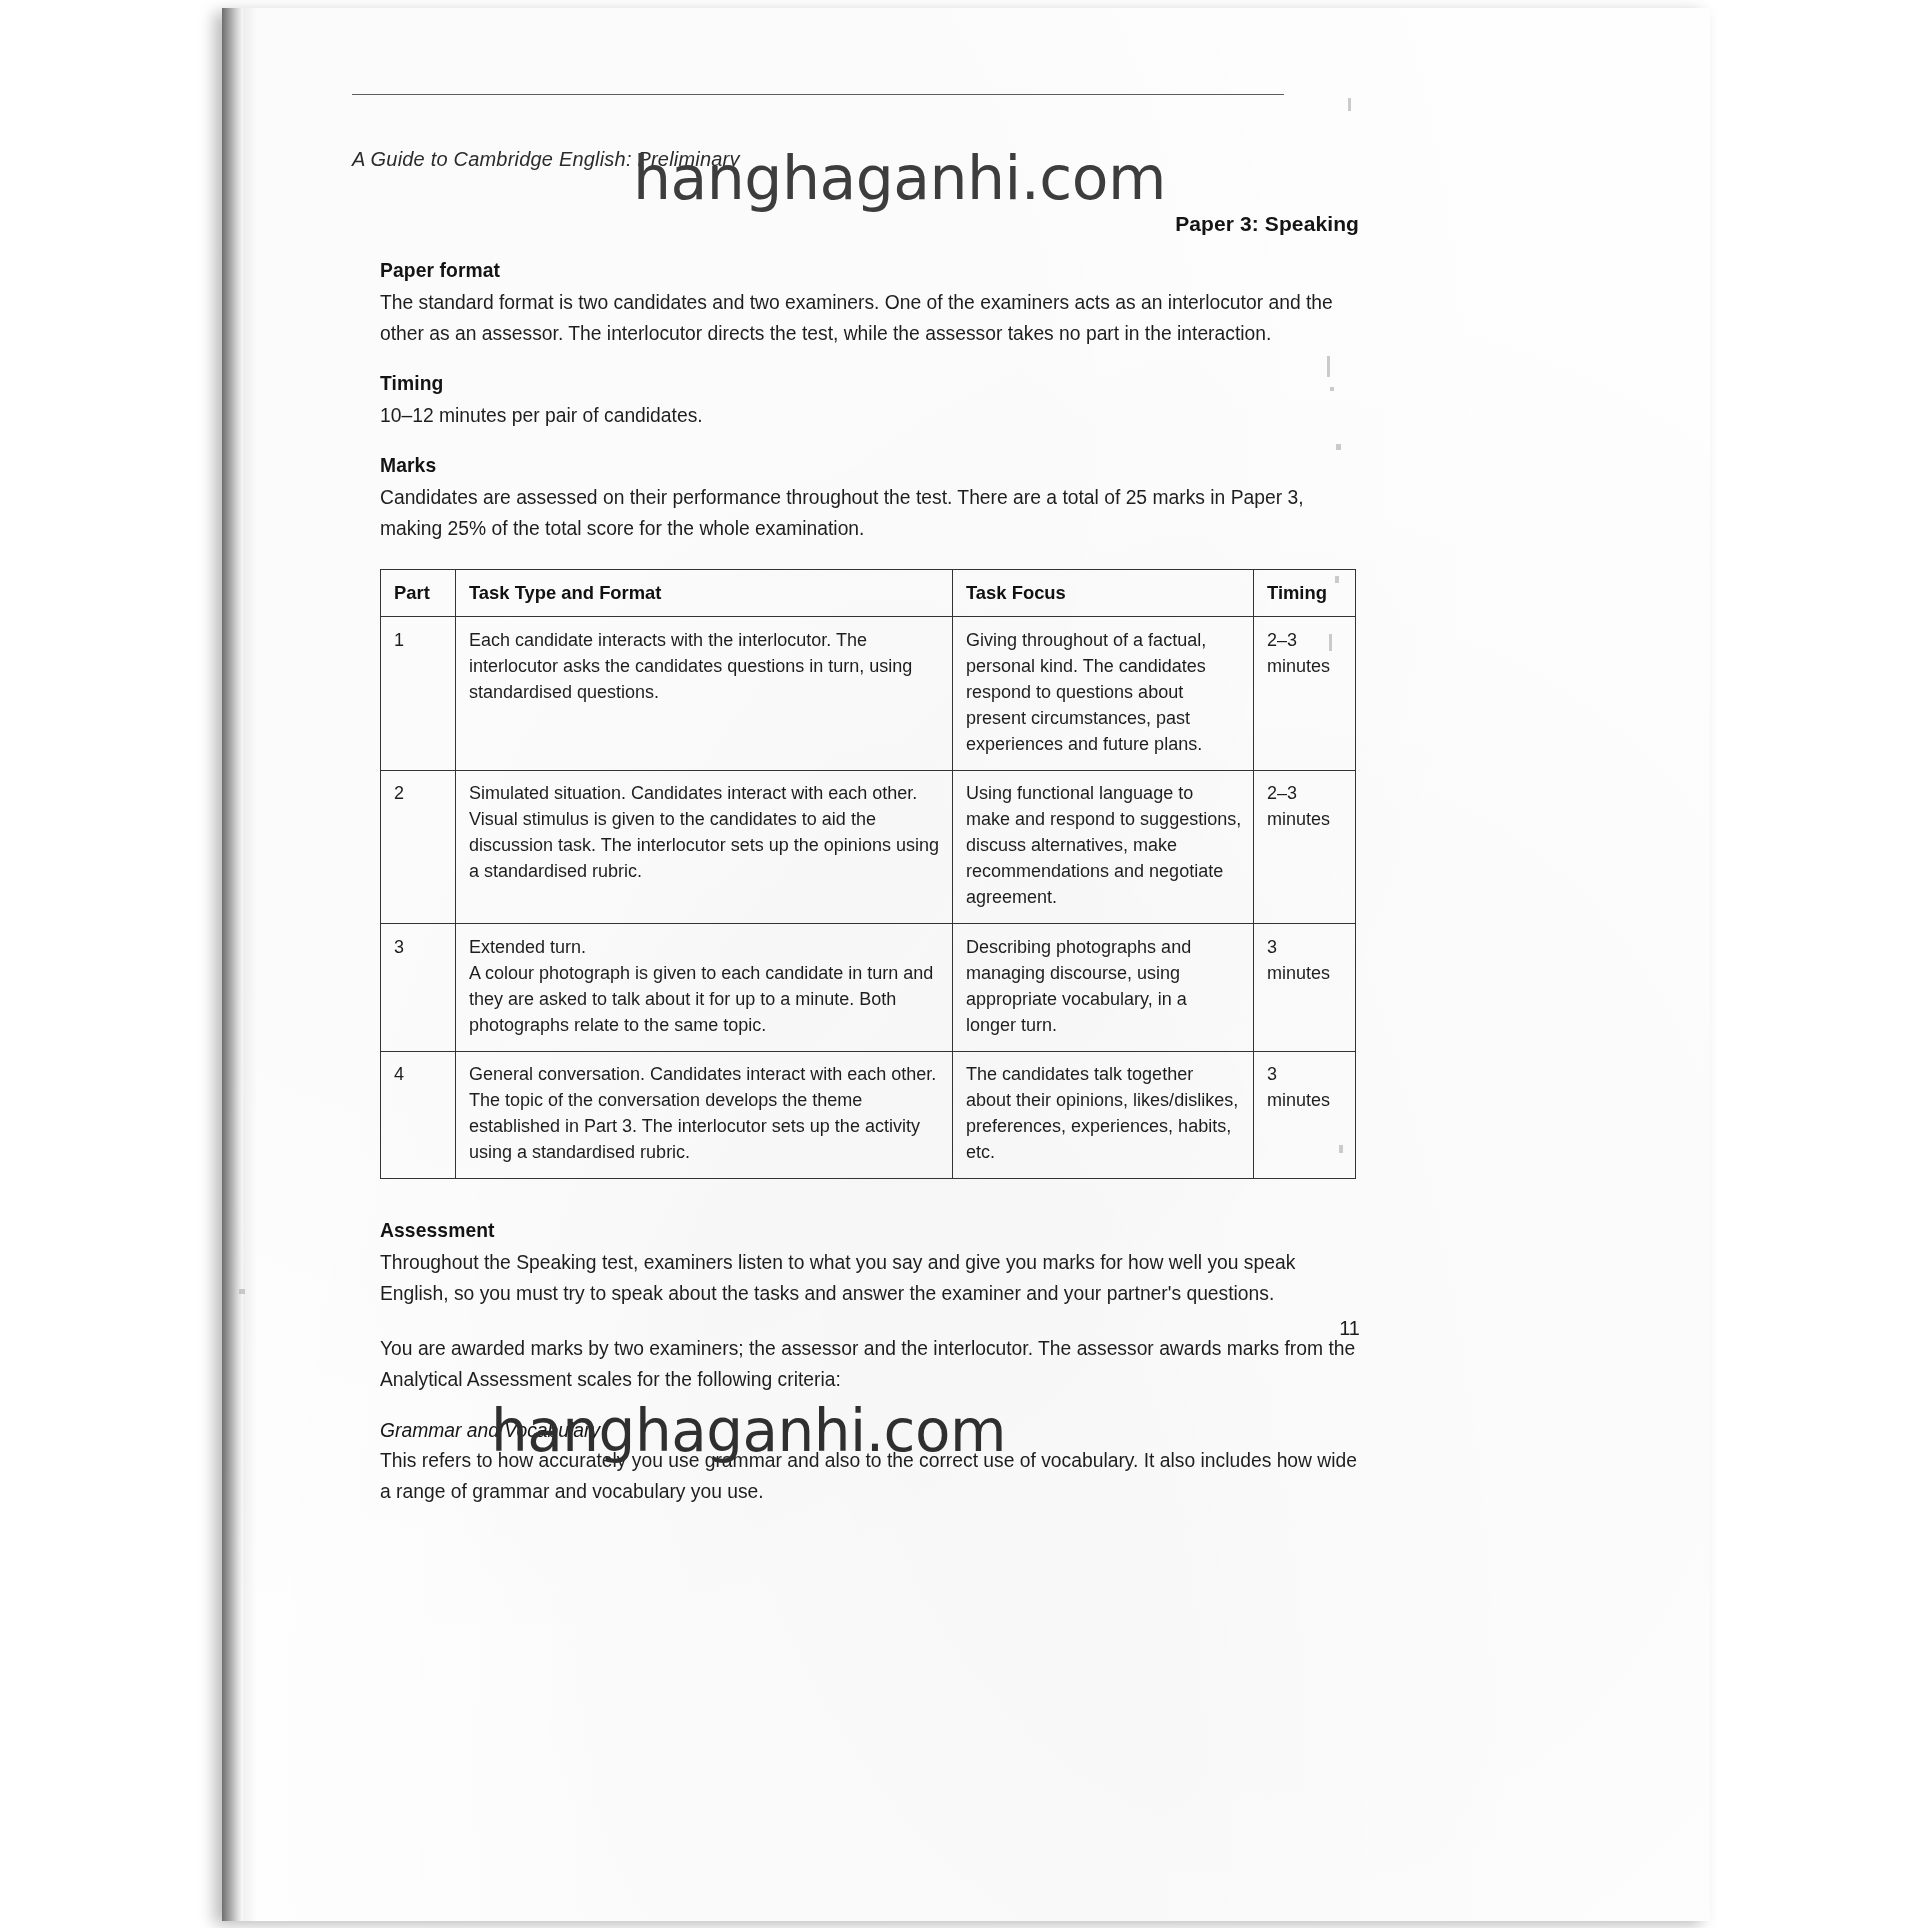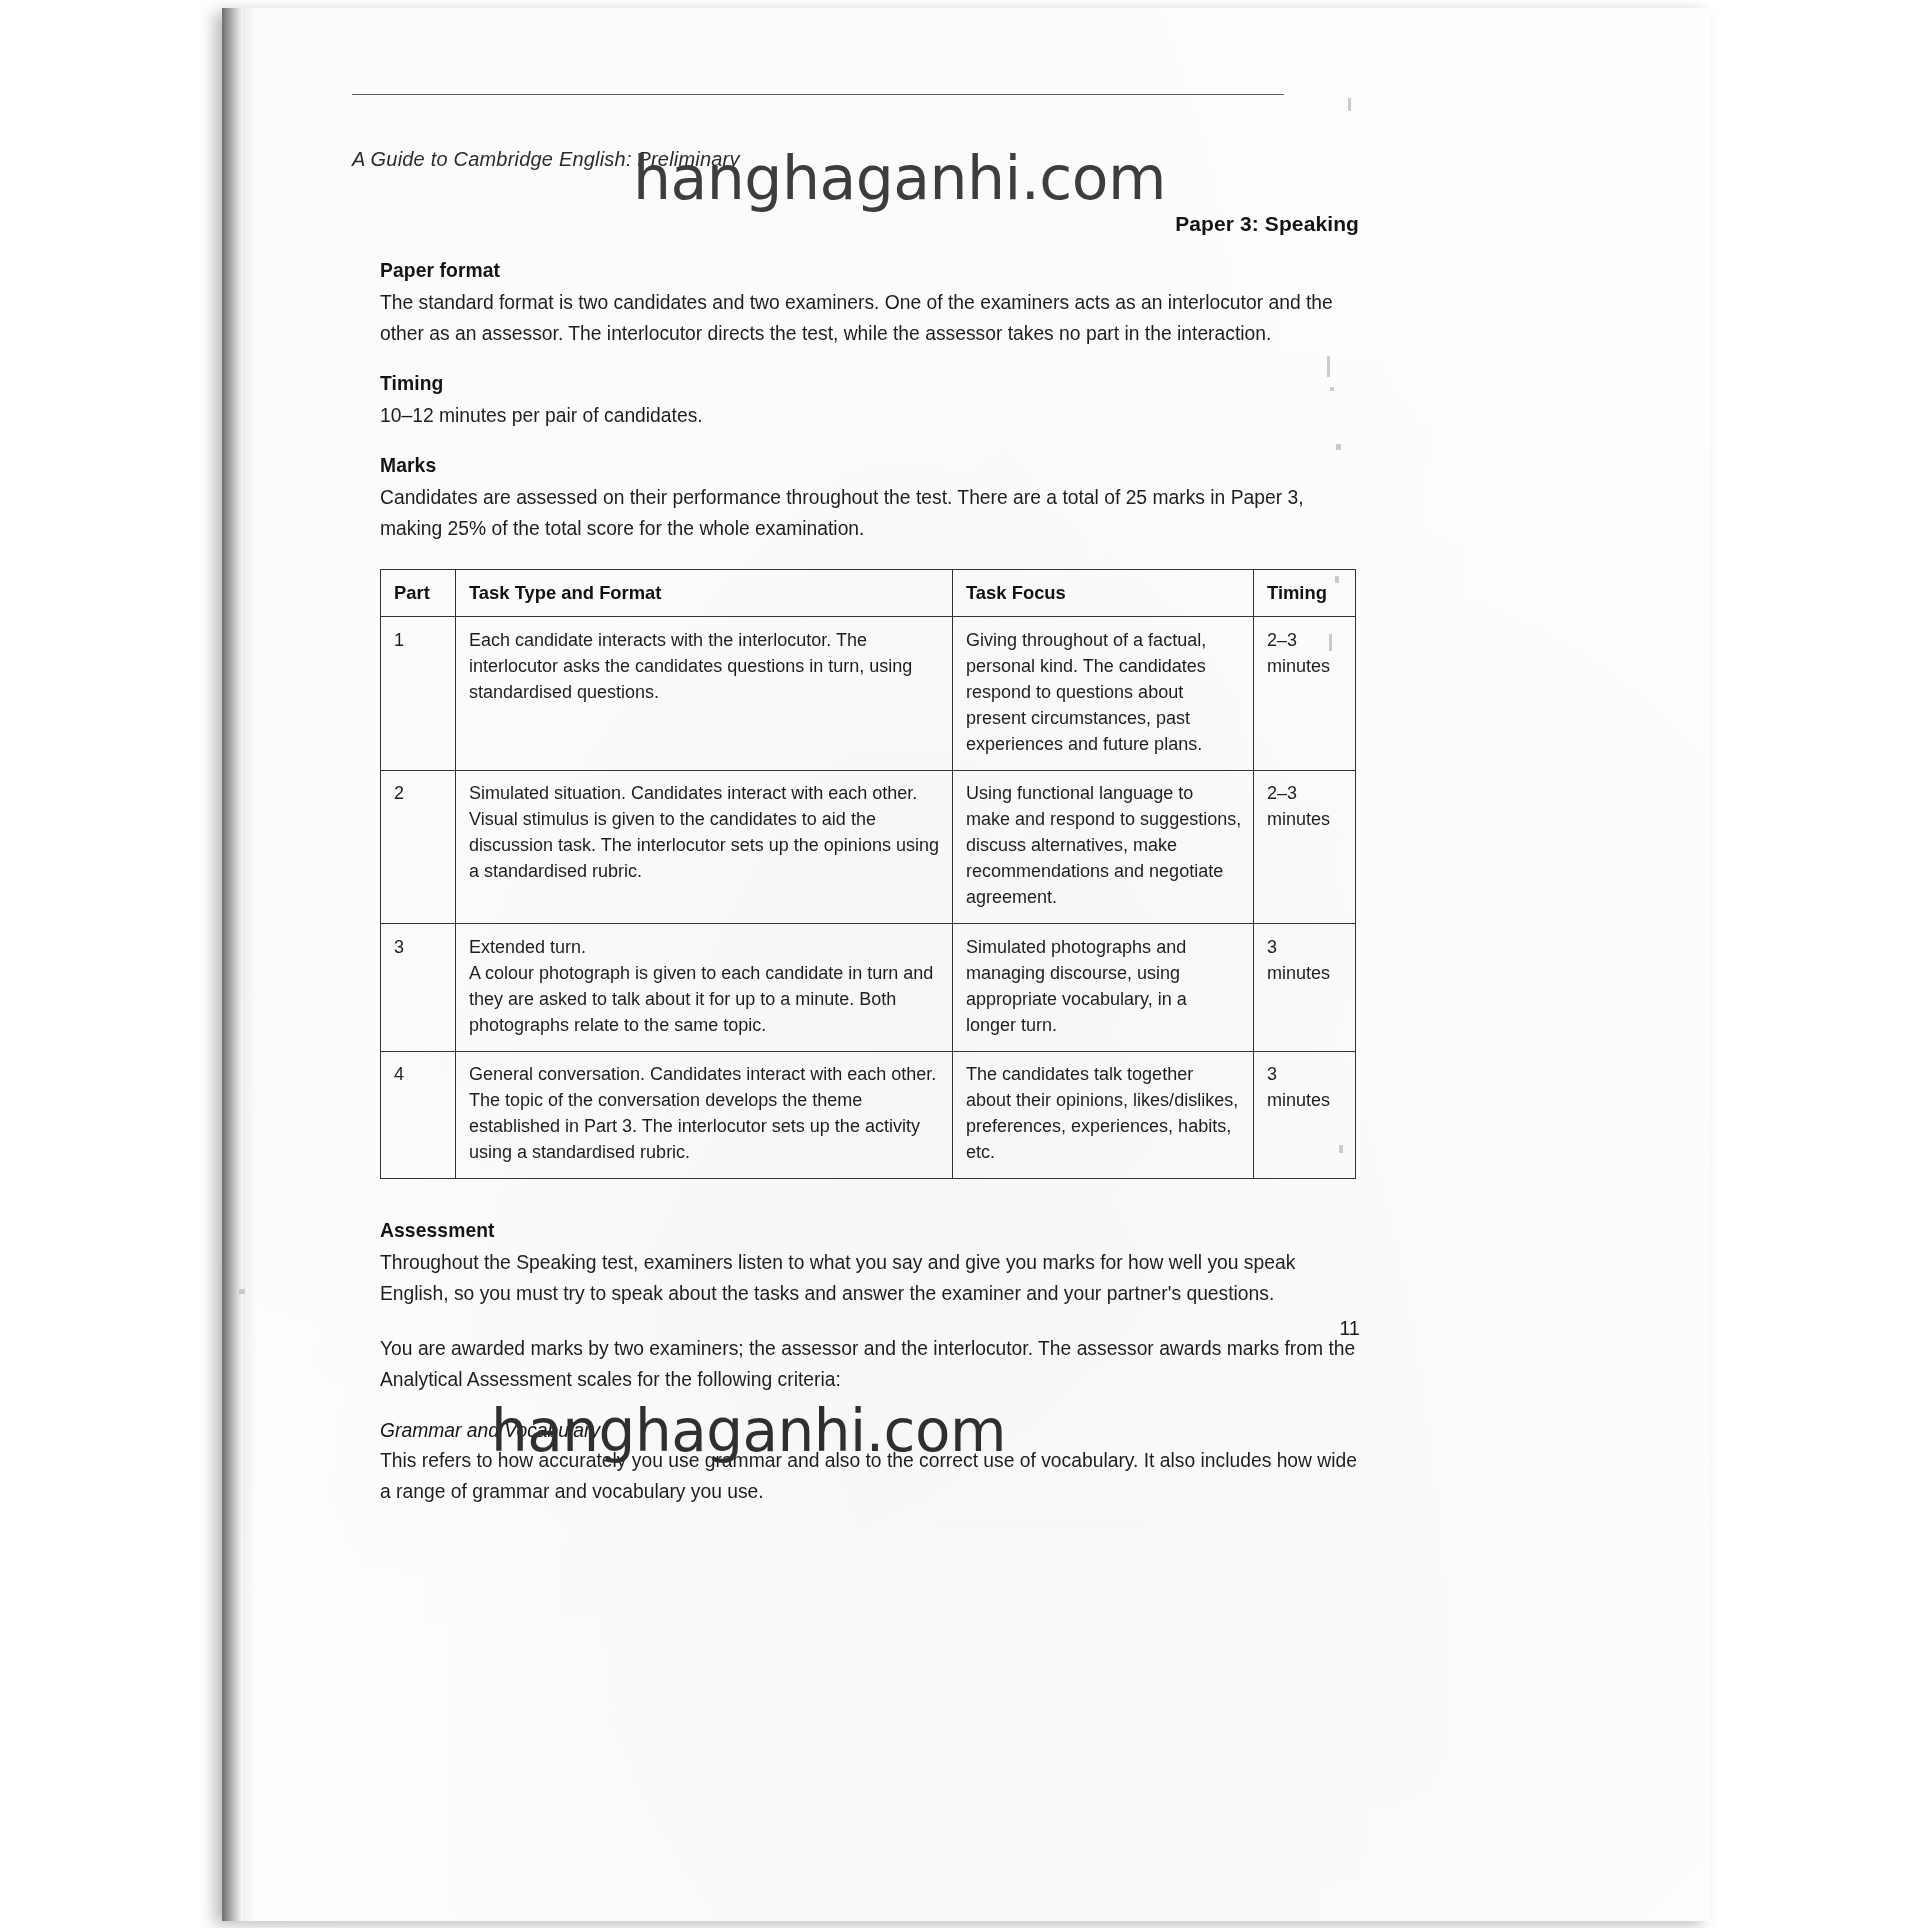--- a/index.html
+++ b/index.html
@@ -276,21 +276,21 @@
               </tr>
               <tr>
                 <td>
                   <span class="cell-line">3</span>
                 </td>
                 <td>
                   <span class="cell-line">Extended turn.</span>
                   <span class="cell-line">A colour photograph is given to each candidate in turn and they are asked to talk about it for up to a minute. Both photographs relate to the same topic.</span>
                 </td>
                 <td>
-                  <span class="cell-line">Simulated photographs and managing discourse, using appropriate vocabulary, in a longer turn.</span>
+                  <span class="cell-line">Describing photographs and managing discourse, using appropriate vocabulary, in a longer turn.</span>
                 </td>
                 <td>
                   <span class="cell-line">3 minutes</span>
                 </td>
               </tr>
               <tr>
                 <td>
                   <span class="cell-line">4</span>
                 </td>
                 <td>

